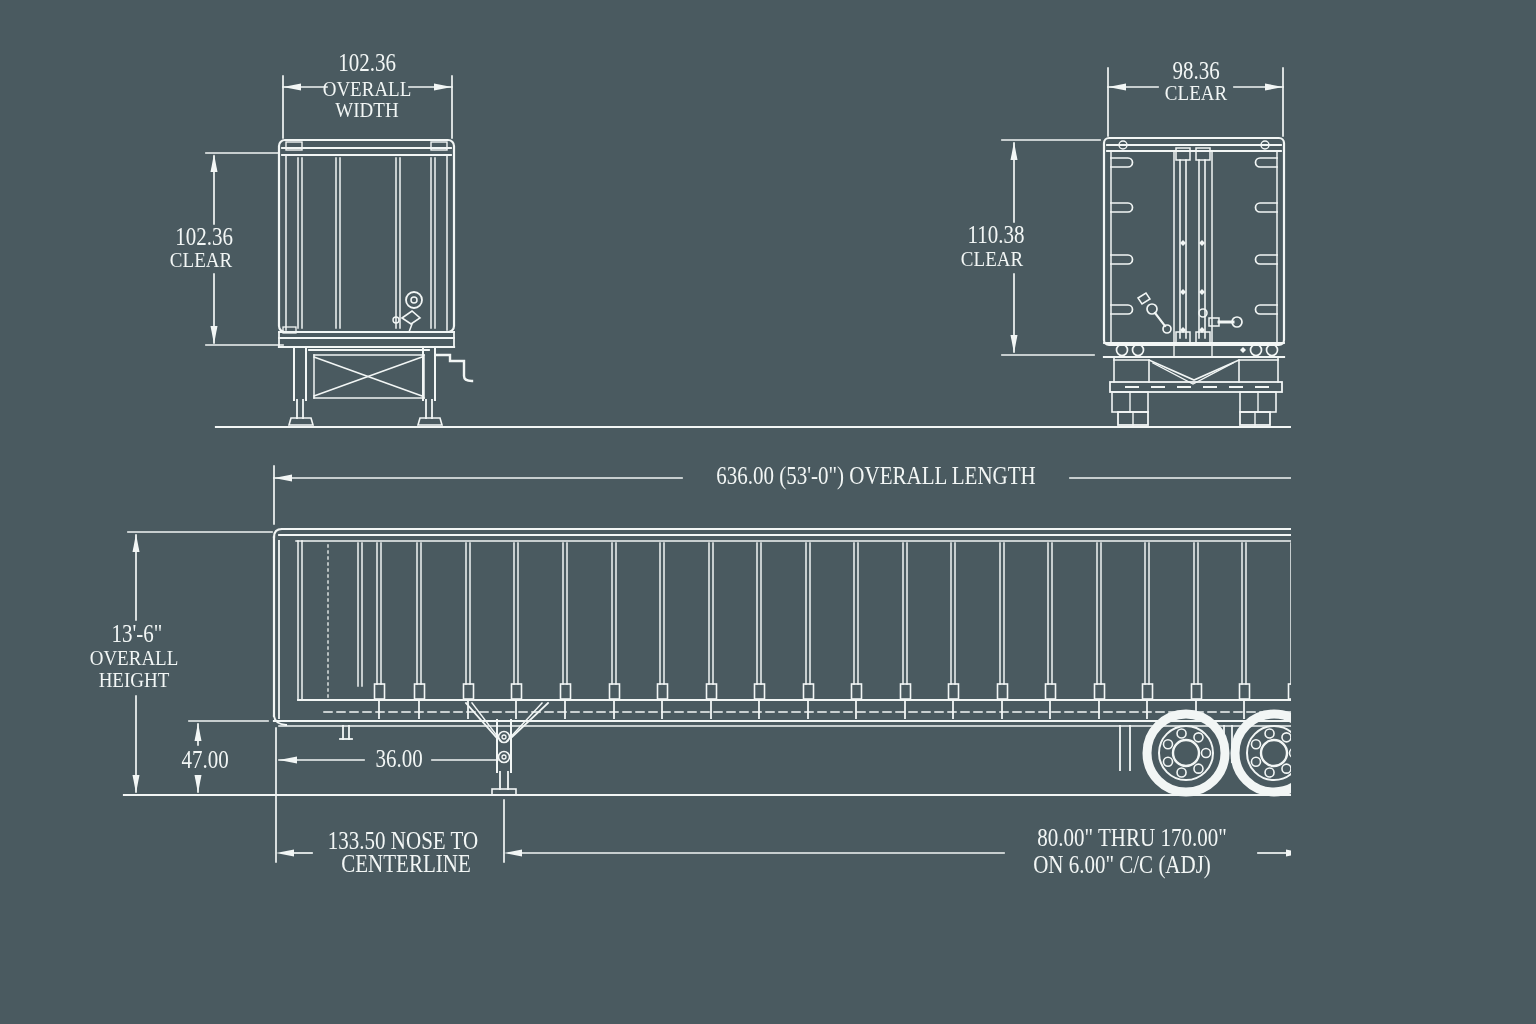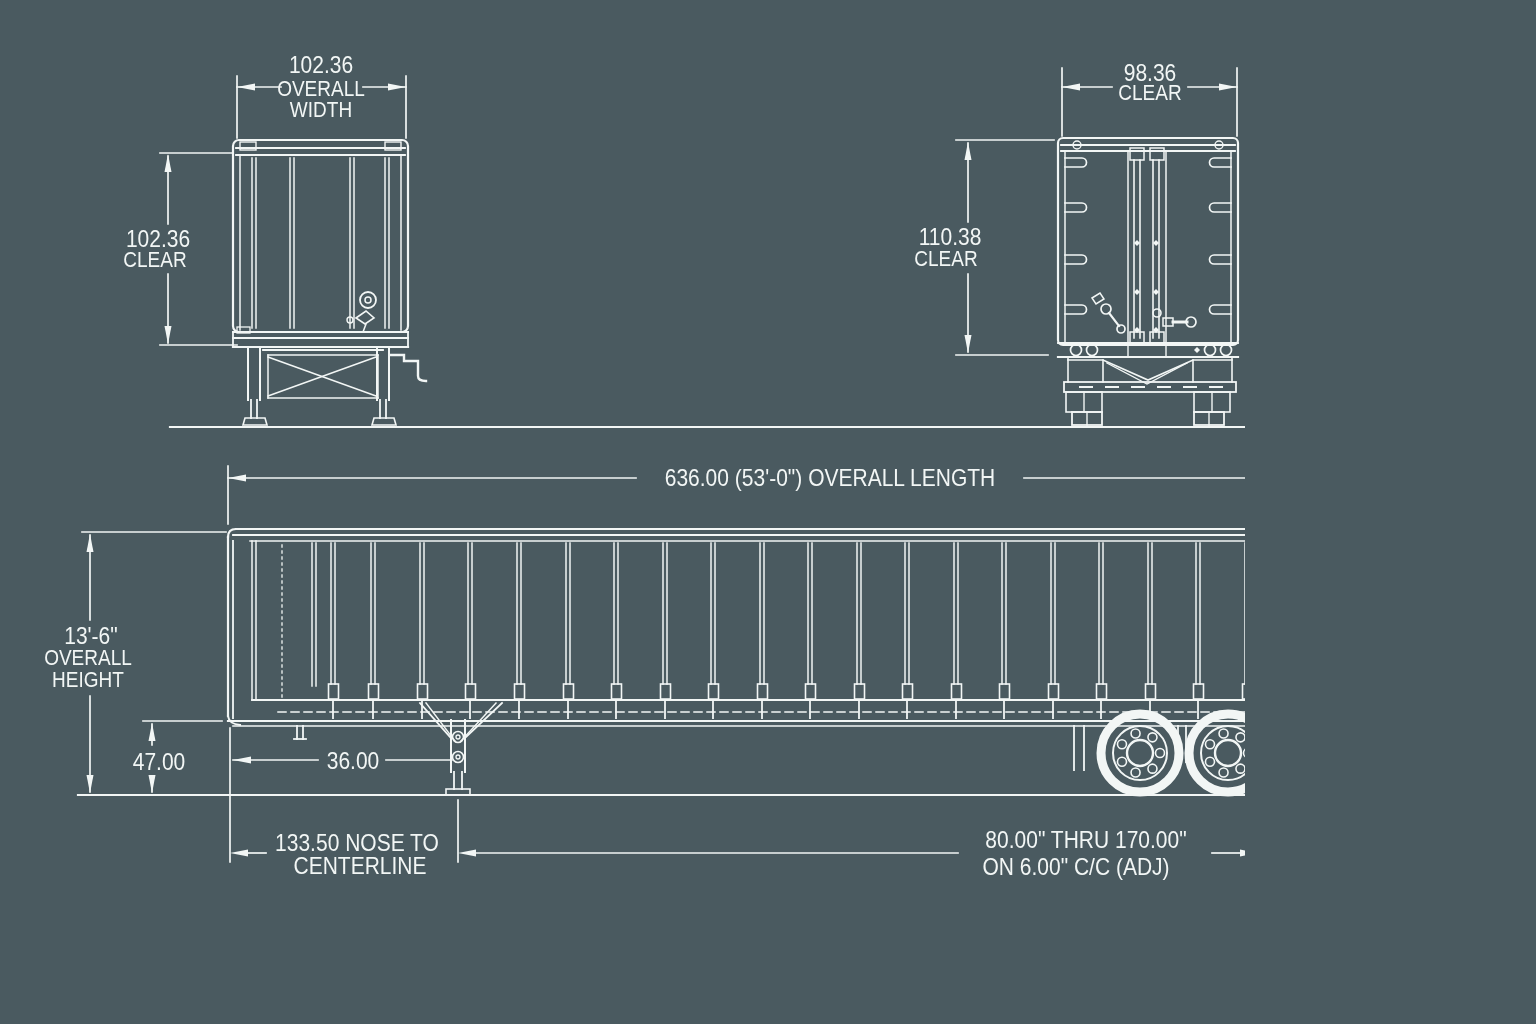--- a/index.html
+++ b/index.html
@@ -1,17 +1,17 @@
 <!DOCTYPE html>
 <html><head>
 <meta charset="utf-8">
 <style>
   html,body{margin:0;padding:0;background:#4a5a60;}
   #canvas{position:relative;width:1245px;height:1024px;background:#4a5a60;overflow:hidden;
-          font-family:Liberation Sans, sans-serif;}
+          font-family:Liberation Serif, serif;margin-left:46px;}
   svg{position:absolute;left:0;top:0;}
   .dim-label{position:absolute;color:#f2f6f5;font-size:21px;white-space:nowrap;
              transform:translate(-50%,-50%) scaleY(1.15);letter-spacing:0px;line-height:1;}
   .dim-label.small{font-size:19px;}
 </style>
 </head>
 <body>
 
 <div id="canvas">
 

